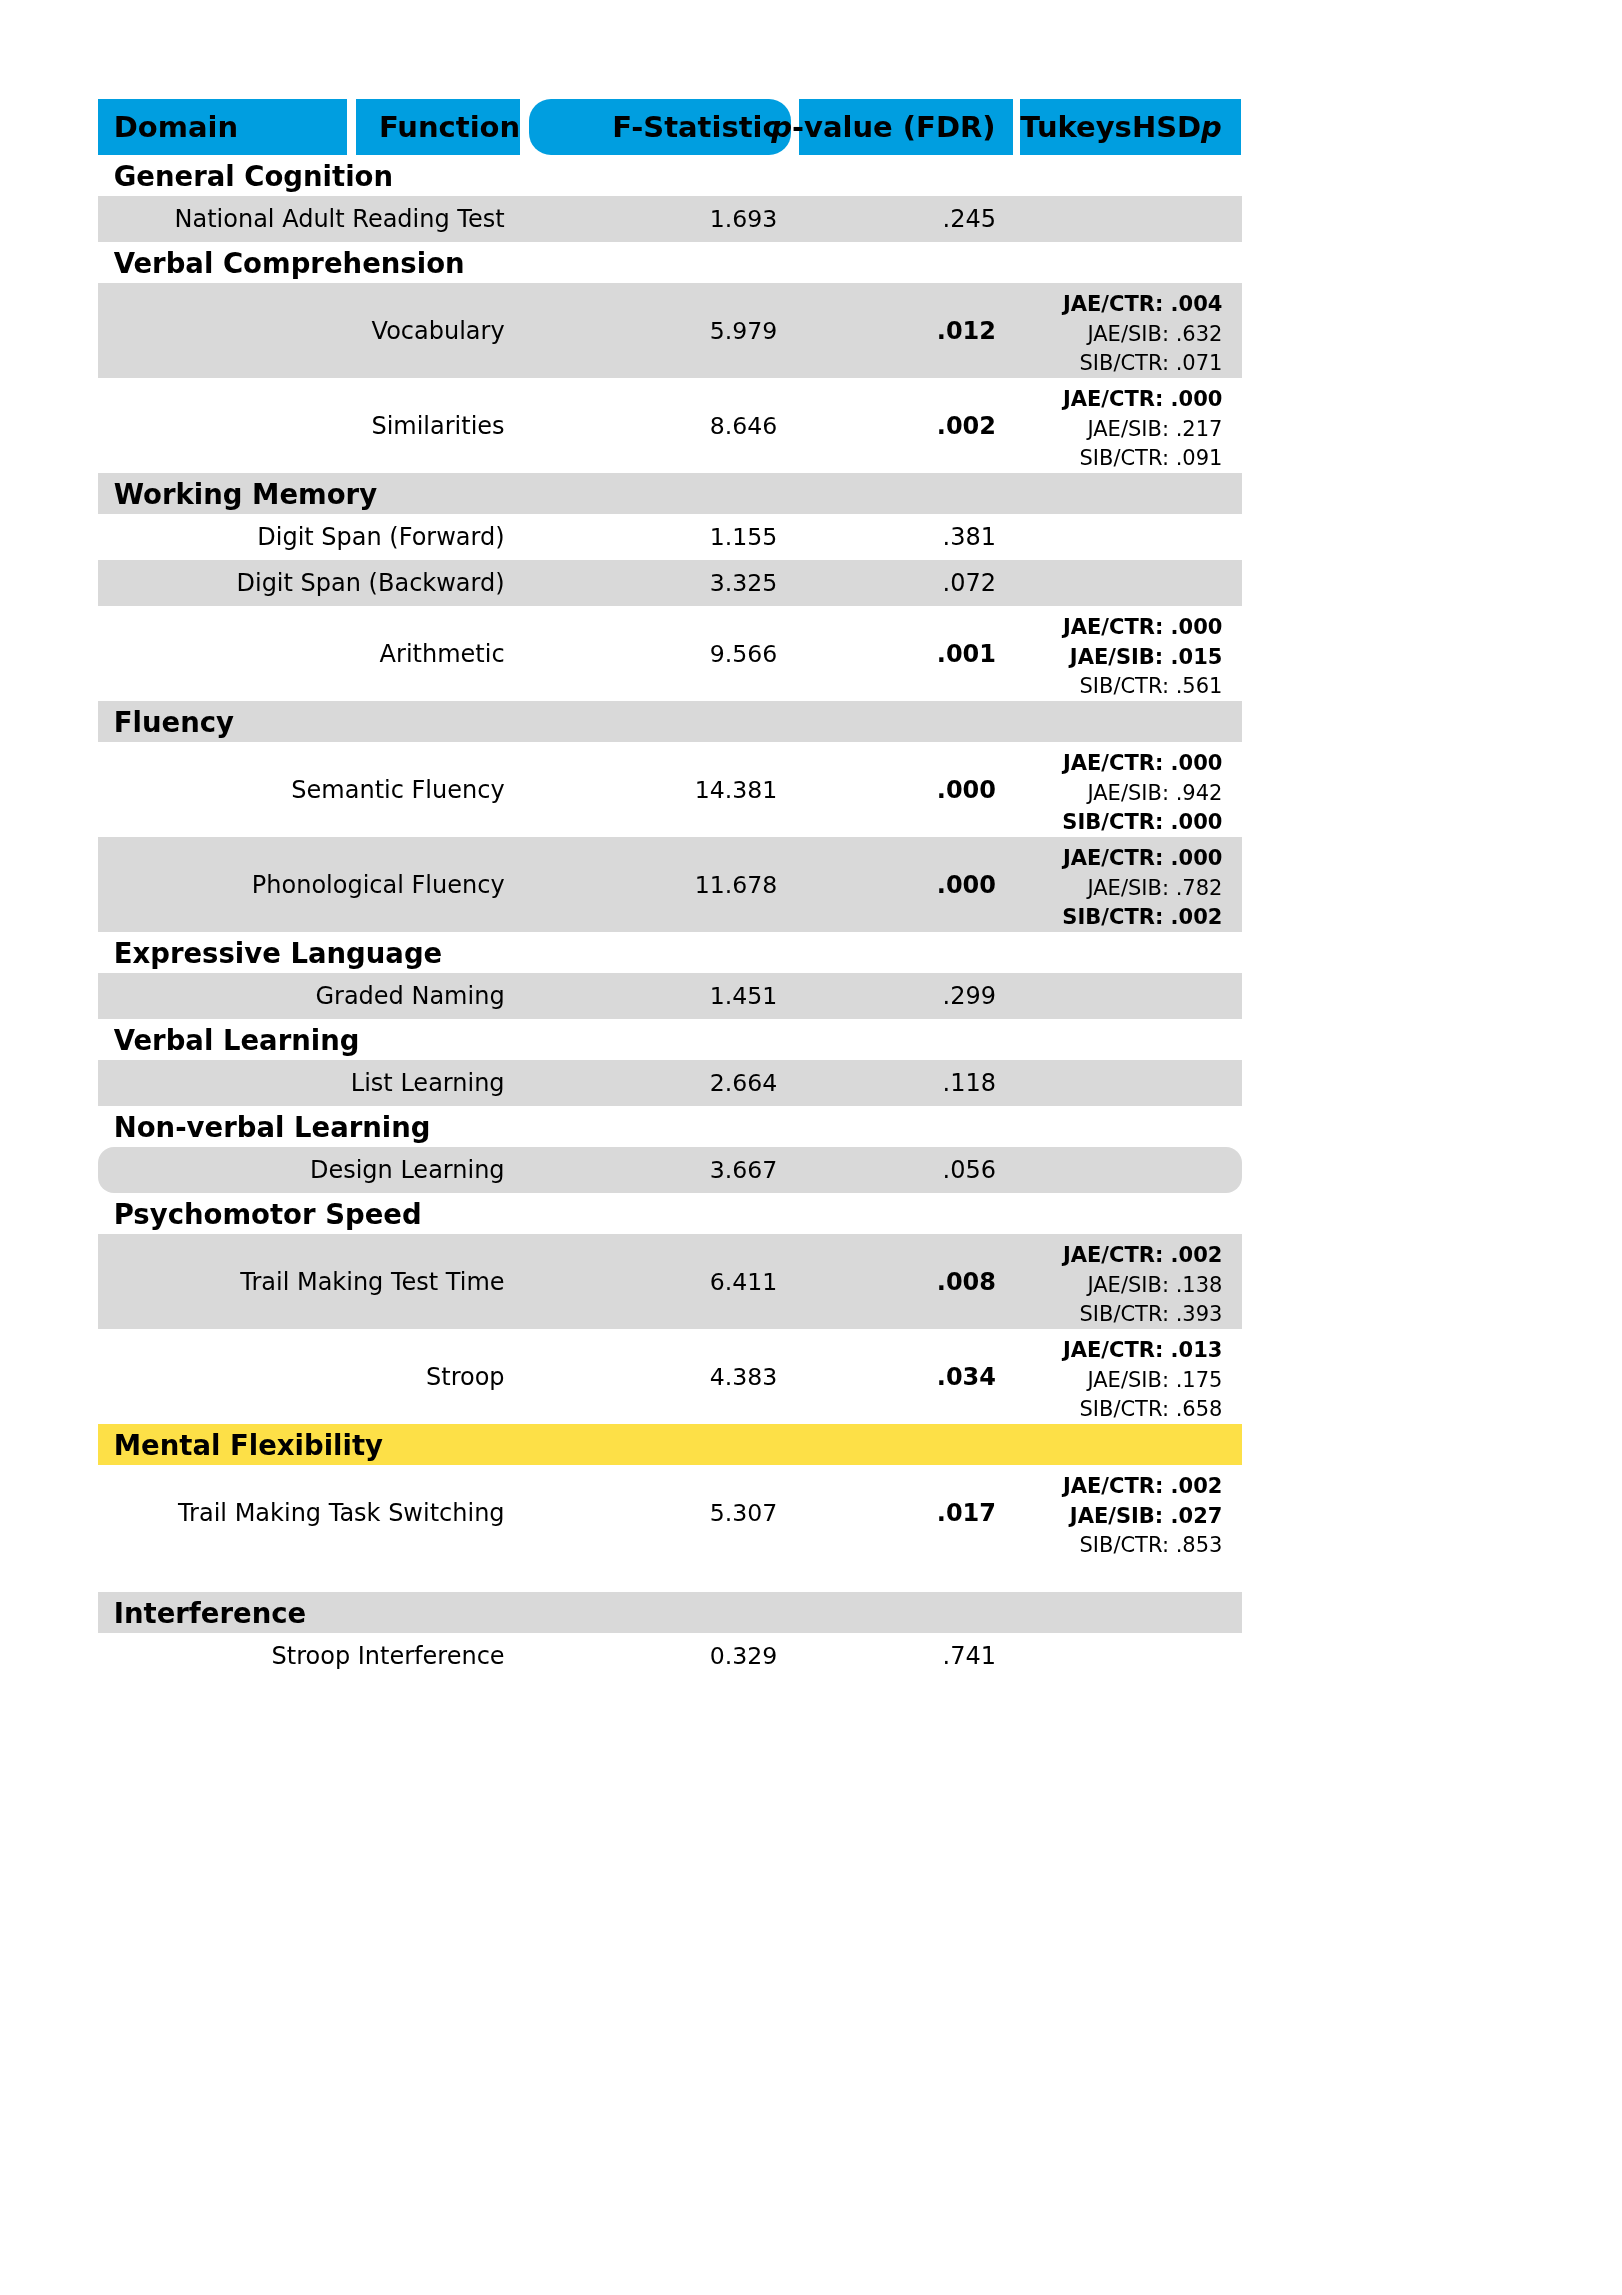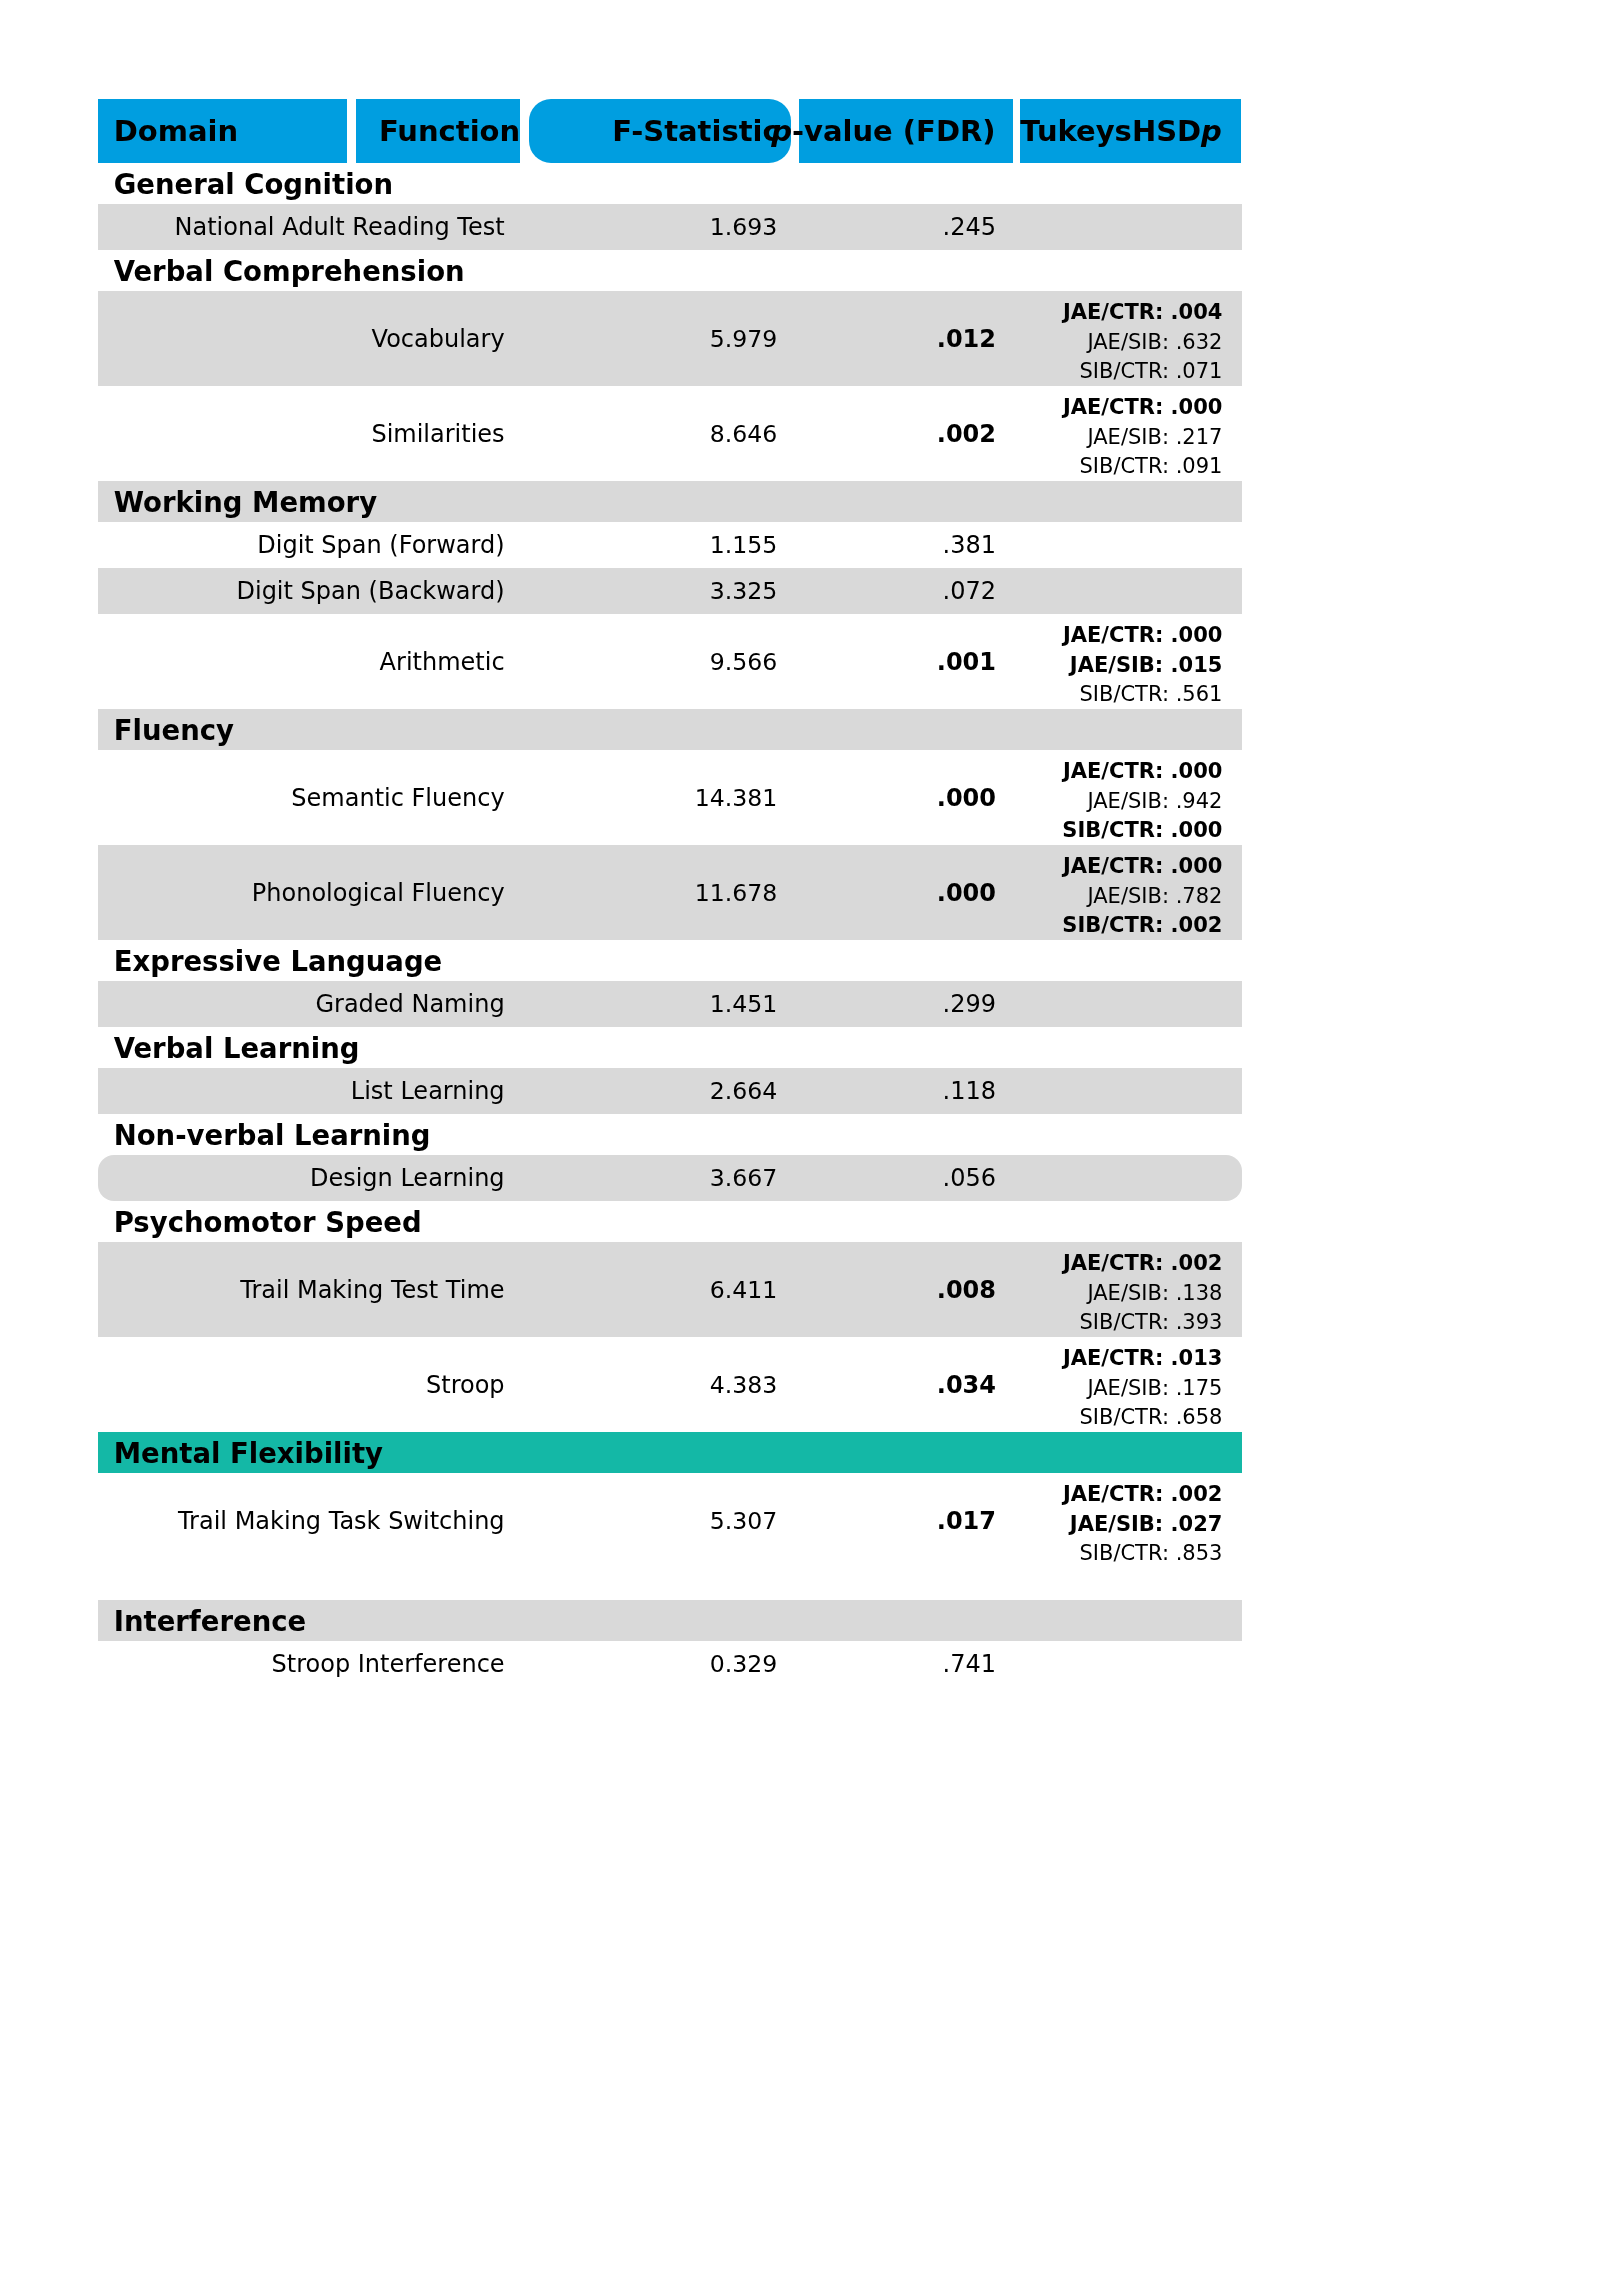--- a/index.html
+++ b/index.html
@@ -2,21 +2,21 @@
 <html style="font-size:10.5px"><head>
 <meta charset="utf-8">
 <style>
   html,body{margin:0;padding:0;}
   body{
     position:relative;width:1623px;height:2295px;background:#ffffff;
     font-family:"DejaVu Sans","Liberation Sans",sans-serif;color:#000;
     overflow:hidden;
   }
   #stats-table{position:absolute;left:98px;top:99px;width:1144px;}
-  .header-row{display:flex;height:64px;background:#ffffff;}
+  .header-row{display:flex;height:56px;background:#ffffff;}
   .hcell{
     display:flex;align-items:center;box-sizing:border-box;
     font-weight:bold;font-size:29px;white-space:nowrap;
   }
   .hc1{width:249px;justify-content:flex-start;padding-left:15.7px;}
   .hc2{width:164px;margin-left:9.2px;justify-content:flex-end;}
   .hc3{width:262px;margin-left:8.5px;justify-content:flex-end;padding-right:11px;border-radius:22px;}
   .hc4{width:214px;margin-left:7.9px;justify-content:flex-end;padding-right:17px;}
   .hc5{width:221px;margin-left:7.9px;justify-content:flex-end;padding-right:19.6px;}
   .hcell i{font-style:italic;}
@@ -186,21 +186,21 @@
       <div class="row data-row tall">
         <div class="cell cell-func">Stroop</div>
         <div class="cell cell-f">4.383</div>
         <div class="cell cell-p bold">.034</div>
         <div class="cell cell-tk">
           <div class="tk-line bold">JAE/CTR: .013</div>
           <div class="tk-line">JAE/SIB: .175</div>
           <div class="tk-line">SIB/CTR: .658</div>
         </div>
       </div>
-      <div class="row section-row grey" style="background: #14b8a6;">
+      <div class="row section-row grey" style="background: #fde047;">
         <span>Mental Flexibility</span>
       </div>
       <div class="row data-row tall">
         <div class="cell cell-func">Trail Making Task Switching</div>
         <div class="cell cell-f">5.307</div>
         <div class="cell cell-p bold">.017</div>
         <div class="cell cell-tk">
           <div class="tk-line bold">JAE/CTR: .002</div>
           <div class="tk-line bold">JAE/SIB: .027</div>
           <div class="tk-line">SIB/CTR: .853</div>

